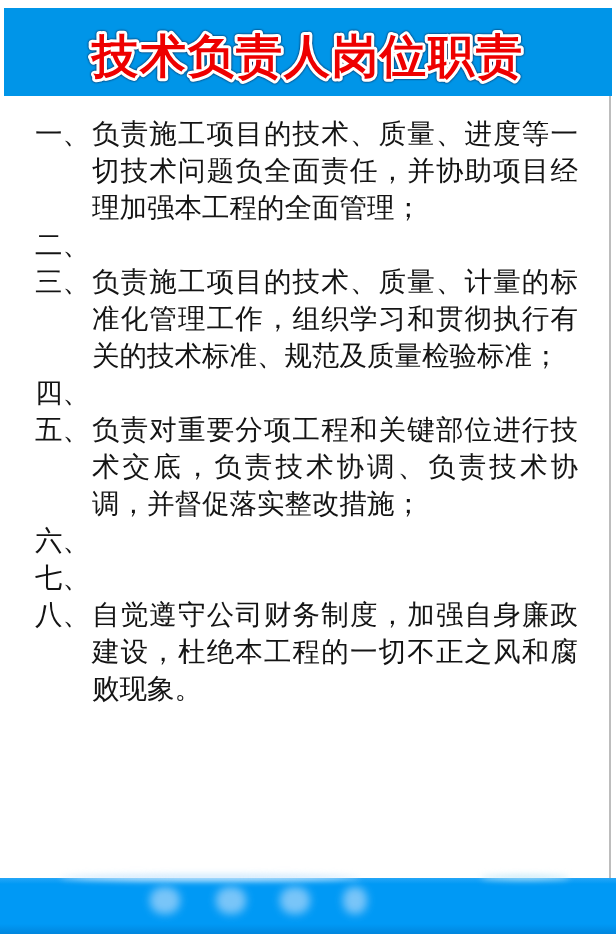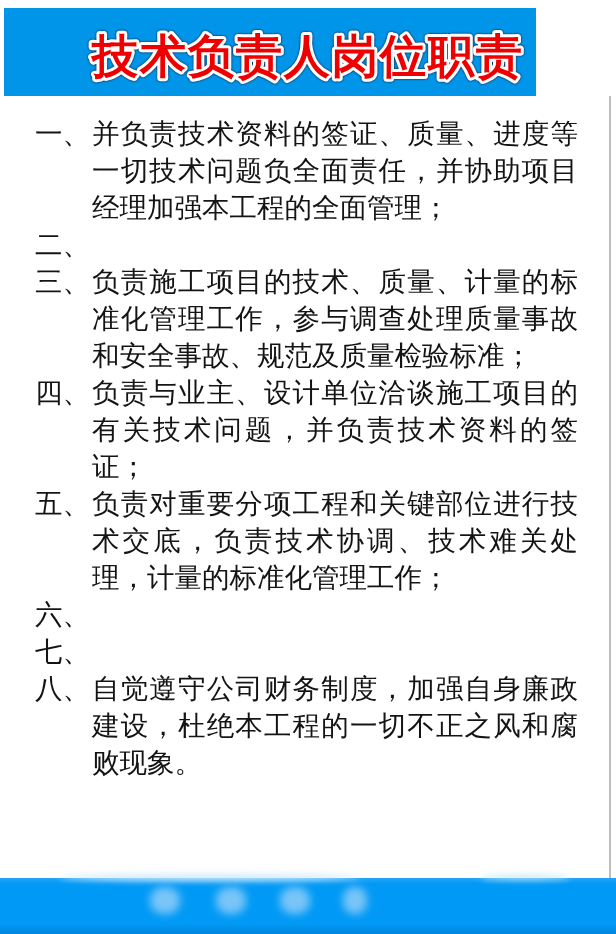--- a/index.html
+++ b/index.html
@@ -12,21 +12,21 @@
   .page {
     position: relative;
     width: 616px; height: 934px;
     background: #ffffff;
   }
 
   
   .banner {
     position: absolute;
     left: 4px; top: 8px;
-    width: 532px; height: 88px;
+    width: 608px; height: 88px;
     background: #0095e8;
   }
   .title-svg { display: block; width: 608px; height: 88px; }
   .title-text {
     font-family: "Liberation Sans", sans-serif;
     font-size: 46px;
     font-weight: bold;
     letter-spacing: 2px;
     fill: #ee0000;
     stroke: #ffffff;
@@ -102,36 +102,35 @@
 
   <div class="banner">
     <svg class="title-svg" xmlns="http://www.w3.org/2000/svg" viewBox="0 0 608 88">
       <text class="title-text" x="304" y="64" text-anchor="middle">技术负责人岗位职责</text>
     </svg>
   </div>
 
   <div class="duties">
     <div class="item">
       <span class="num">一、</span>
-      <span class="txt">并负责技术资料的签证、质量、进度等一切技术问题负全面责任，并协助项目经理加强本工程的全面管理；</span>
+      <span class="txt">负责施工项目的技术、质量、进度等一切技术问题负全面责任，并协助项目经理加强本工程的全面管理；</span>
     </div>
     <div class="item">
       <span class="num">二、</span>
     </div>
     <div class="item">
       <span class="num">三、</span>
-      <span class="txt">负责施工项目的技术、质量、计量的标准化管理工作，参与调查处理质量事故和安全事故、规范及质量检验标准；</span>
+      <span class="txt">负责施工项目的技术、质量、计量的标准化管理工作，组织学习和贯彻执行有关的技术标准、规范及质量检验标准；</span>
     </div>
     <div class="item">
       <span class="num">四、</span>
-      <span class="txt">负责与业主、设计单位洽谈施工项目的有关技术问题，并负责技术资料的签证；</span>
     </div>
     <div class="item">
       <span class="num">五、</span>
-      <span class="txt">负责对重要分项工程和关键部位进行技术交底，负责技术协调、技术难关处理，计量的标准化管理工作；</span>
+      <span class="txt">负责对重要分项工程和关键部位进行技术交底，负责技术协调、负责技术协调，并督促落实整改措施；</span>
     </div>
     <div class="item">
       <span class="num">六、</span>
     </div>
     <div class="item">
       <span class="num">七、</span>
     </div>
     <div class="item">
       <span class="num">八、</span>
       <span class="txt">自觉遵守公司财务制度，加强自身廉政建设，杜绝本工程的一切不正之风和腐败现象。</span>

